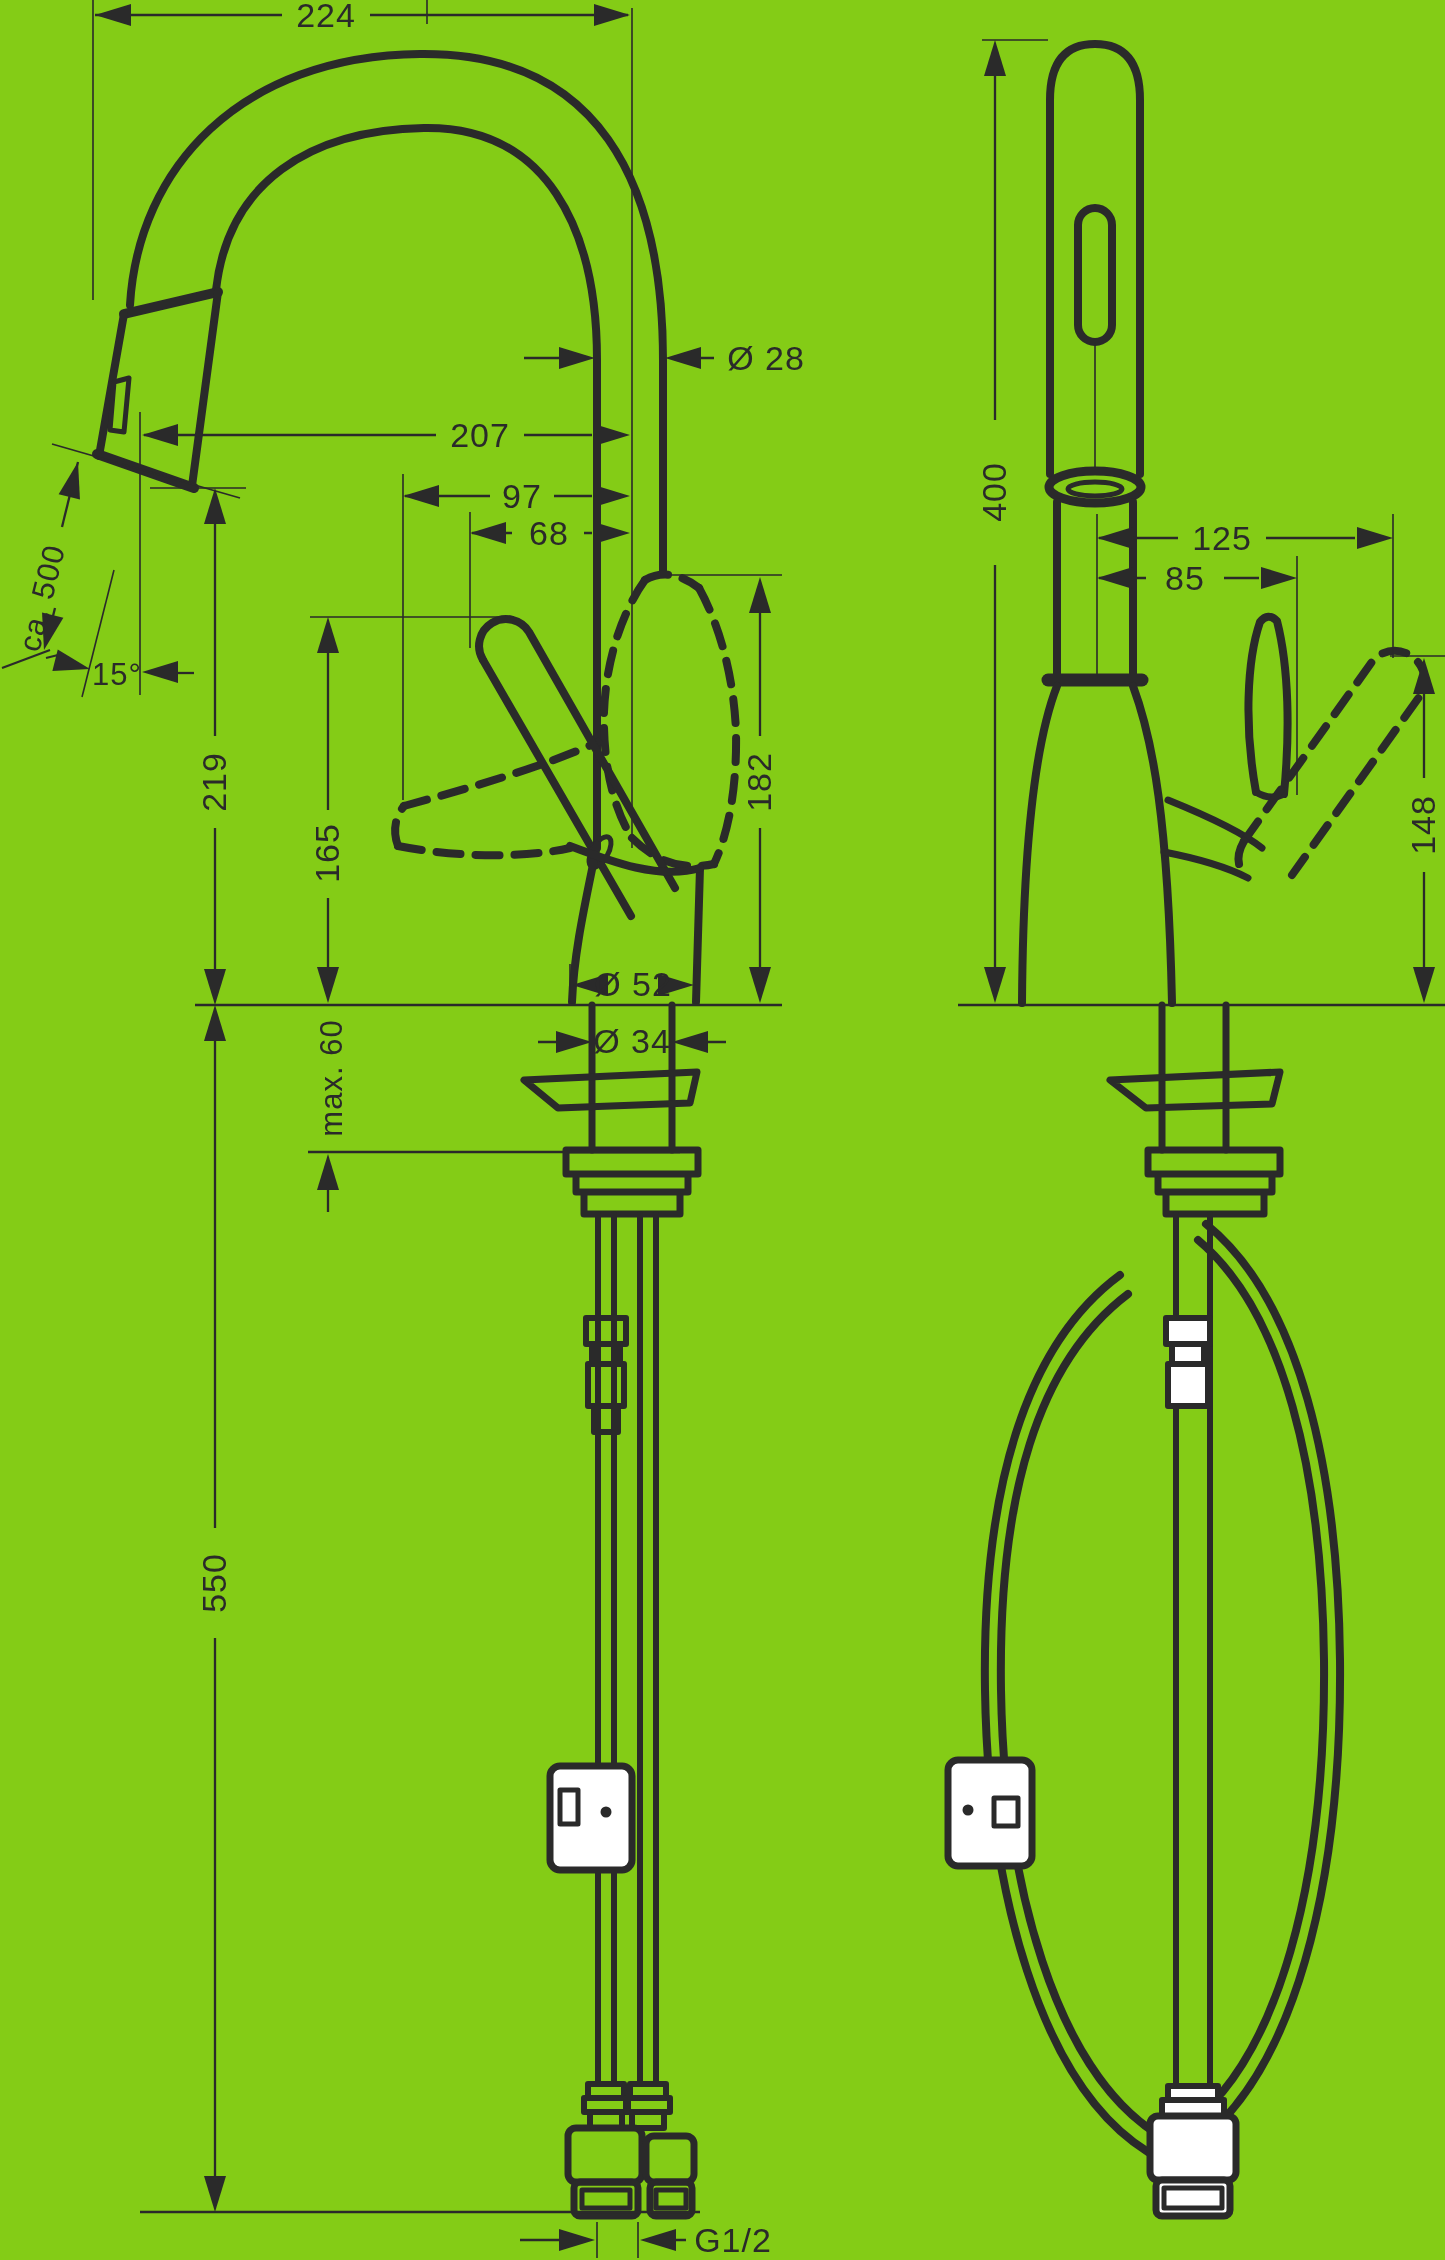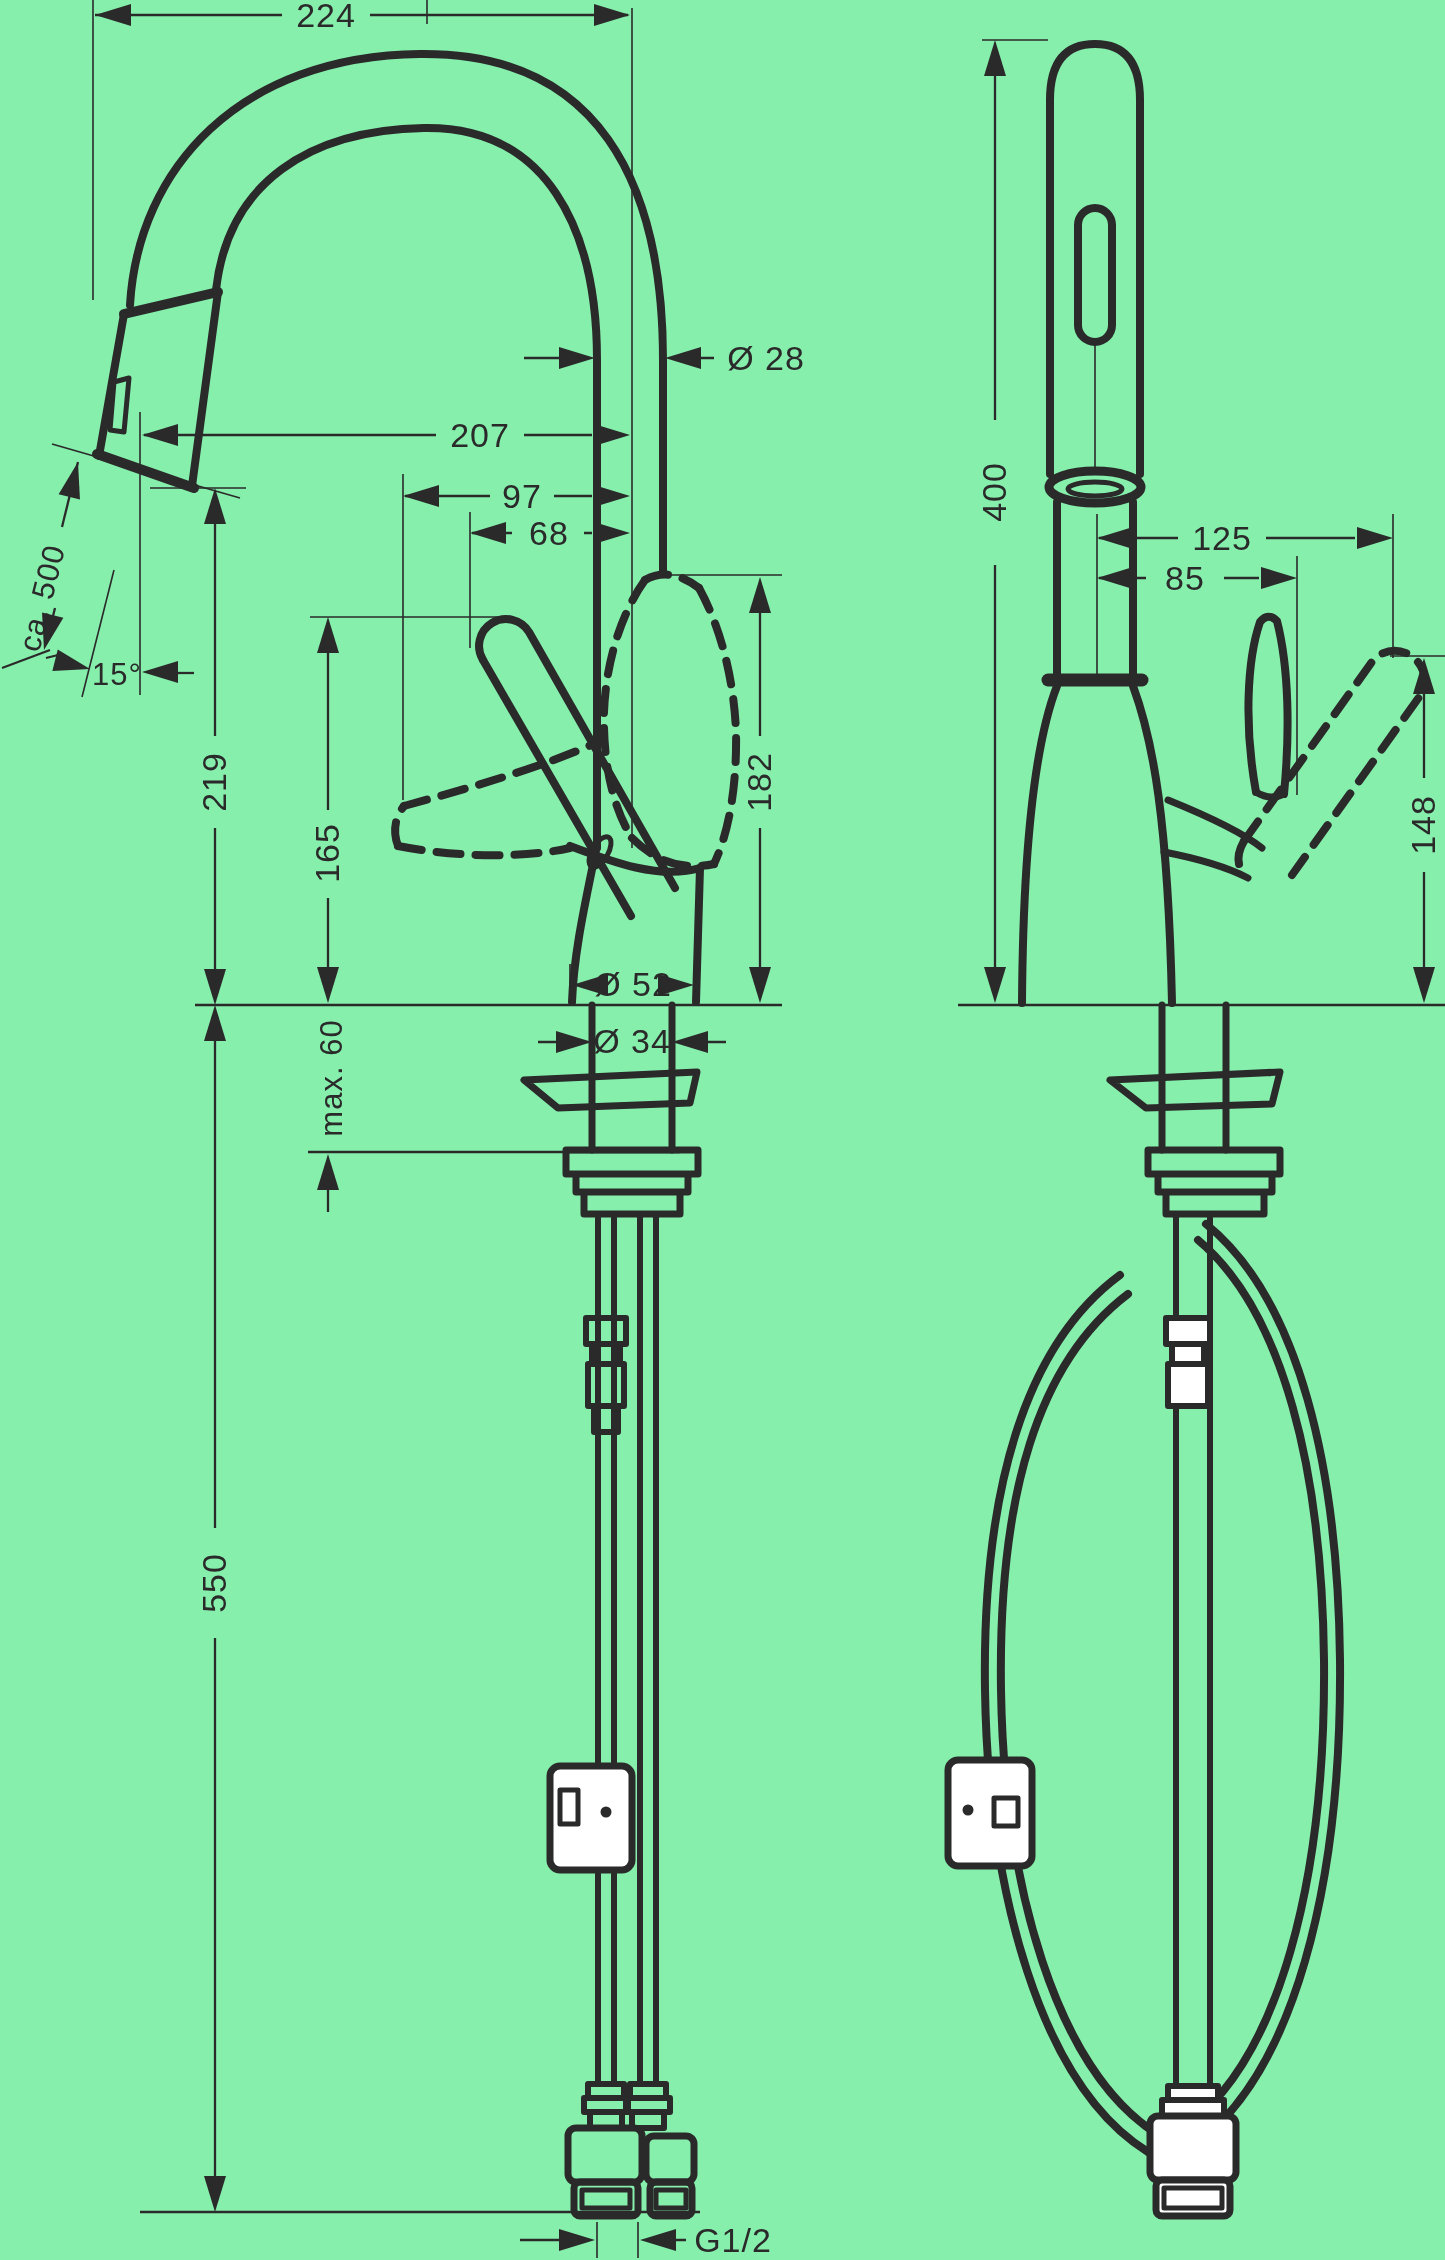--- a/index.html
+++ b/index.html
@@ -1,16 +1,16 @@
 <!DOCTYPE html>
 <html><head>
 <meta charset="utf-8">
 <style>
   html,body{margin:0;padding:0;background:#ffffff;}
-  .canvas{width:1445px;height:2260px;position:relative;background:#86efac;overflow:hidden;}
+  .canvas{width:1445px;height:2260px;position:relative;background:#84cc16;overflow:hidden;}
   svg{display:block;}
   text{font-family:"Liberation Sans", sans-serif;fill:#2a2a2a;font-size:34px;letter-spacing:1px;}
   .small{font-size:31px;}
   .dimline{stroke:#2a2a2a;stroke-width:2.3;fill:none;}
   .thinline{stroke:#2a2a2a;stroke-width:1.6;fill:none;}
   .arrow{fill:#2a2a2a;stroke:none;}
   .fx{stroke:#2a2a2a;fill:none;stroke-linecap:round;stroke-linejoin:round;}
   .w8{stroke-width:8;}
   .w7{stroke-width:7;}
   .w6{stroke-width:6;}

